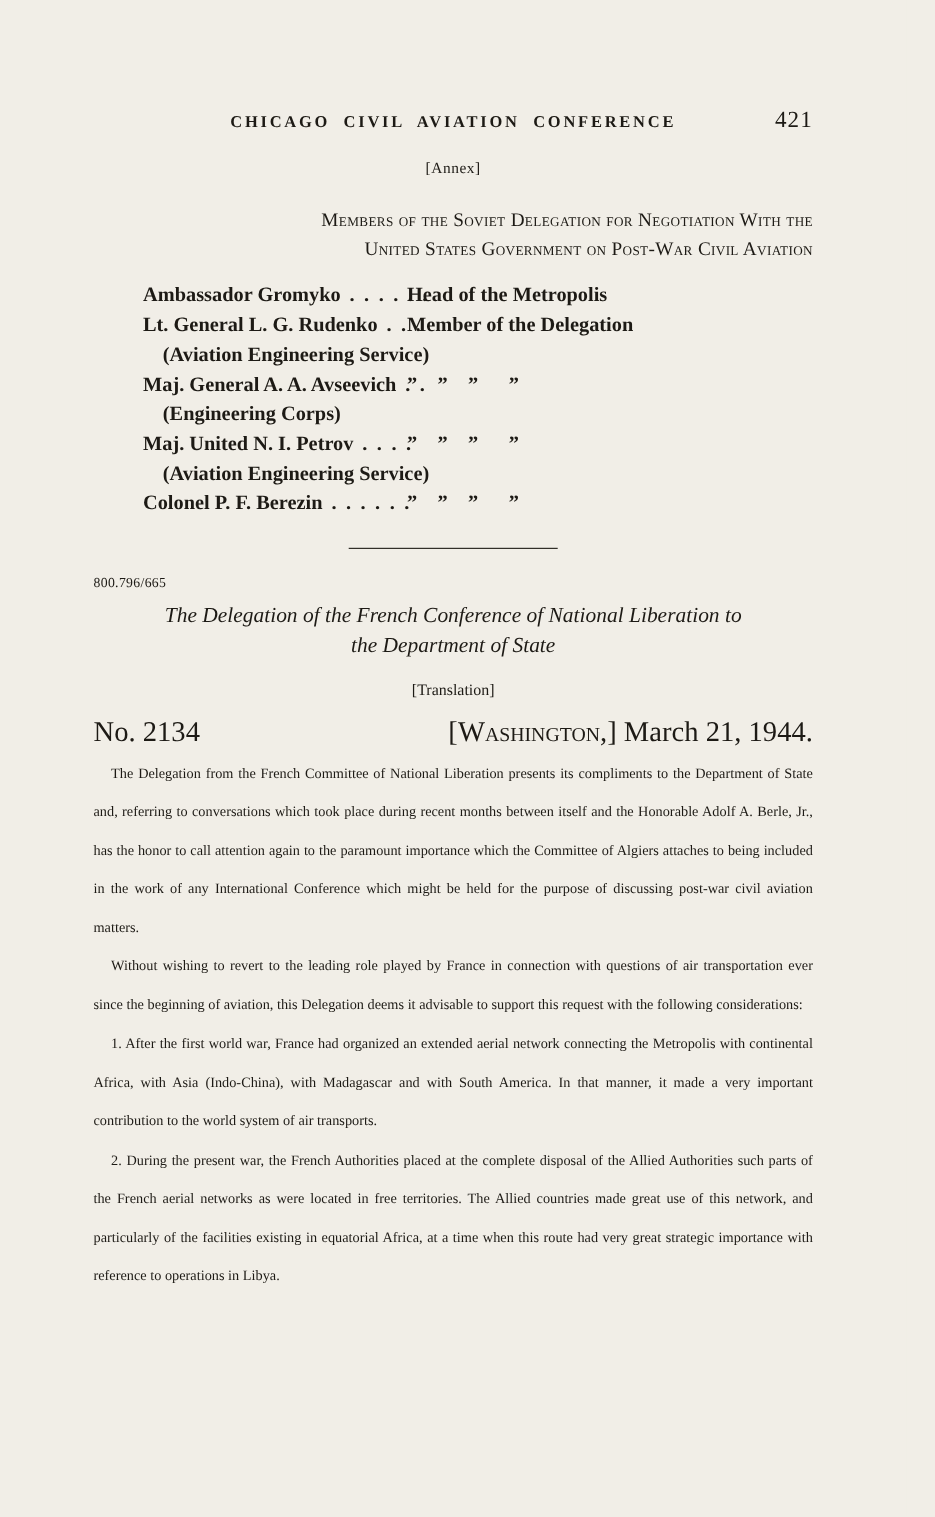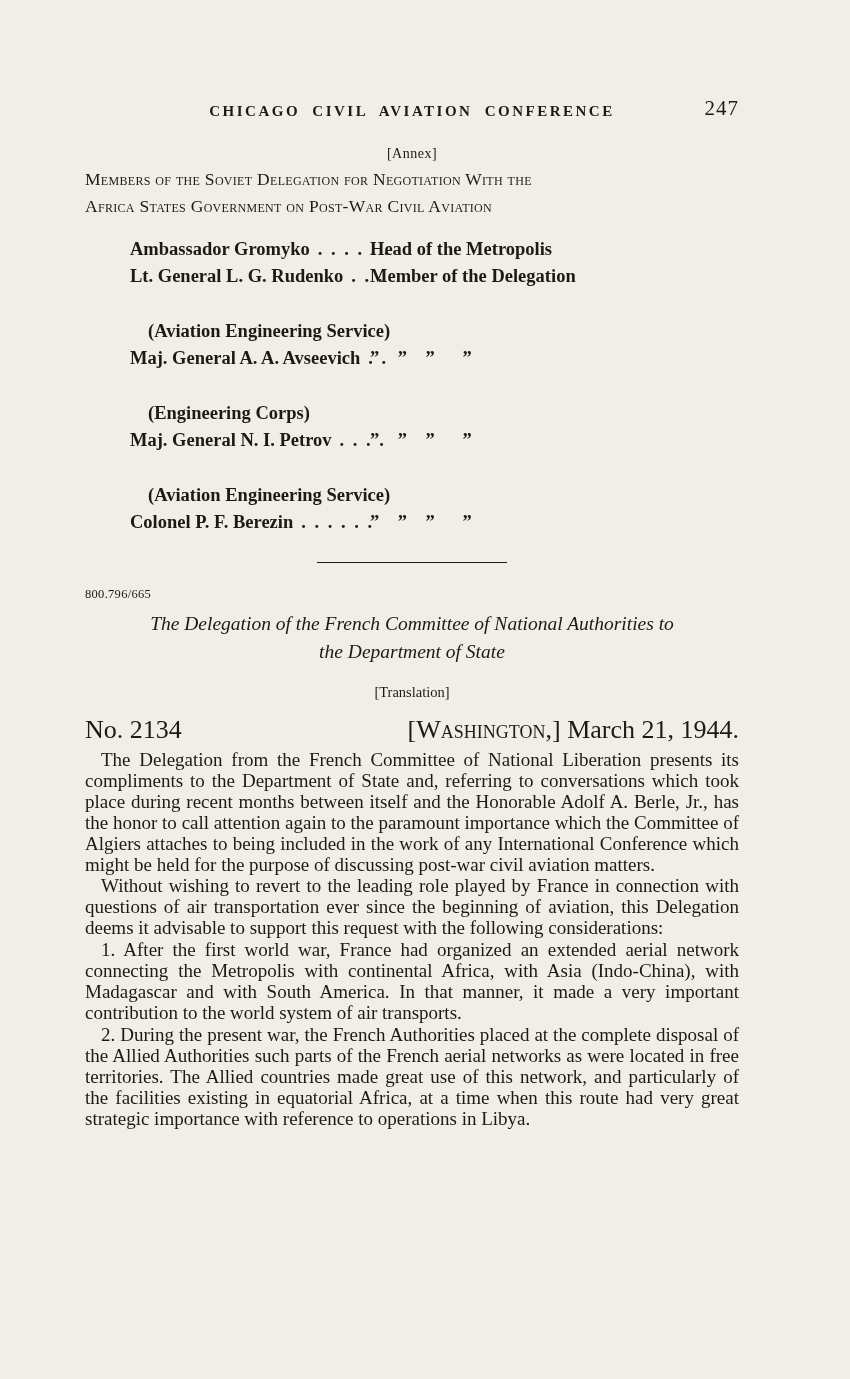--- a/index.html
+++ b/index.html
@@ -47,22 +47,22 @@
   }
 
   
   .annex-tag {
     margin-top: 22px;
     text-align: center;
     font-size: 14px;
     letter-spacing: 0.5px;
   }
   .annex-heading {
-    margin-top: 4px;
-    text-align: left;
+    margin-top: 24px;
+    text-align: right;
     font-size: 17.5px;
     line-height: 27px;
     letter-spacing: 0.3px;
   }
 
   
   .delegation-list {
     margin-top: 16px;
     margin-left: 45px;
     font-size: 18.5px;
@@ -79,21 +79,20 @@
   }
   .m-role {
     position: absolute;
     left: 240px;
     top: 0;
   }
   .member-note {
     margin-left: 18px;
     line-height: 27px;
     white-space: nowrap;
-    margin-top: 28px;
   }
 
   
   .section-divider {
     margin: 26px auto 0 auto;
     width: 190px;
     border: none;
     border-top: 1.5px solid var(--ink);
   }
 
@@ -120,44 +119,44 @@
     display: flex;
     justify-content: space-between;
     font-size: 26px;
     line-height: 26px;
   }
   .doc-body {
     margin-top: 6px;
   }
   .doc-body p {
     margin: 0;
-    font-size: 19px;
-    line-height: 21px;
+    font-size: 13px;
+    line-height: 35px;
     text-align: justify;
     text-indent: 16px;
   }
   .doc-body p.num-para {
     margin-top: 1px;
   }
 </style>
 </head>
 <body>
 
 <div class="page">
 
   <div class="running-header">
     <div class="running-title">CHICAGO CIVIL AVIATION CONFERENCE</div>
-    <div class="page-number">247</div>
+    <div class="page-number">421</div>
   </div>
 
   <div class="annex-section">
     <div class="annex-tag">[Annex]</div>
     <div class="annex-heading sc">
       <div>Members of the Soviet Delegation for Negotiation With the</div>
-      <div>Africa States Government on Post-War Civil Aviation</div>
+      <div>United States Government on Post-War Civil Aviation</div>
     </div>
 
     <div class="delegation-list">
       <div class="member-row">
         <span class="m-name">Ambassador Gromyko</span><span class="m-dots">. . . . . .</span>
         <span class="m-role">Head of the Metropolis</span>
       </div>
 
       <div class="member-row">
         <span class="m-name">Lt. General L. G. Rudenko</span><span class="m-dots">. . .</span>
@@ -165,39 +164,39 @@
       </div>
       <div class="member-note">(Aviation Engineering Service)</div>
 
       <div class="member-row">
         <span class="m-name">Maj. General A. A. Avseevich</span><span class="m-dots">. .</span>
         <span class="m-role">” ” ”  ”</span>
       </div>
       <div class="member-note">(Engineering Corps)</div>
 
       <div class="member-row">
-        <span class="m-name">Maj. General N. I. Petrov</span><span class="m-dots">. . . .</span>
+        <span class="m-name">Maj. United N. I. Petrov</span><span class="m-dots">. . . .</span>
         <span class="m-role">” ” ”  ”</span>
       </div>
       <div class="member-note">(Aviation Engineering Service)</div>
 
       <div class="member-row">
         <span class="m-name">Colonel P. F. Berezin</span><span class="m-dots">. . . . . .</span>
         <span class="m-role">” ” ”  ”</span>
       </div>
     </div>
   </div>
 
   <hr class="section-divider">
 
   <div class="document-section">
     <div class="file-number">800.796/665</div>
 
     <div class="doc-title">
-      <div>The Delegation of the French Committee of National Authorities to</div>
+      <div>The Delegation of the French Conference of National Liberation to</div>
       <div>the Department of State</div>
     </div>
 
     <div class="translation-tag">[Translation]</div>
 
     <div class="doc-meta">
       <span class="doc-number">No. 2134</span>
       <span class="place-date"><span class="sc">[Washington,]</span><span> March 21, 1944.</span></span>
     </div>
 

